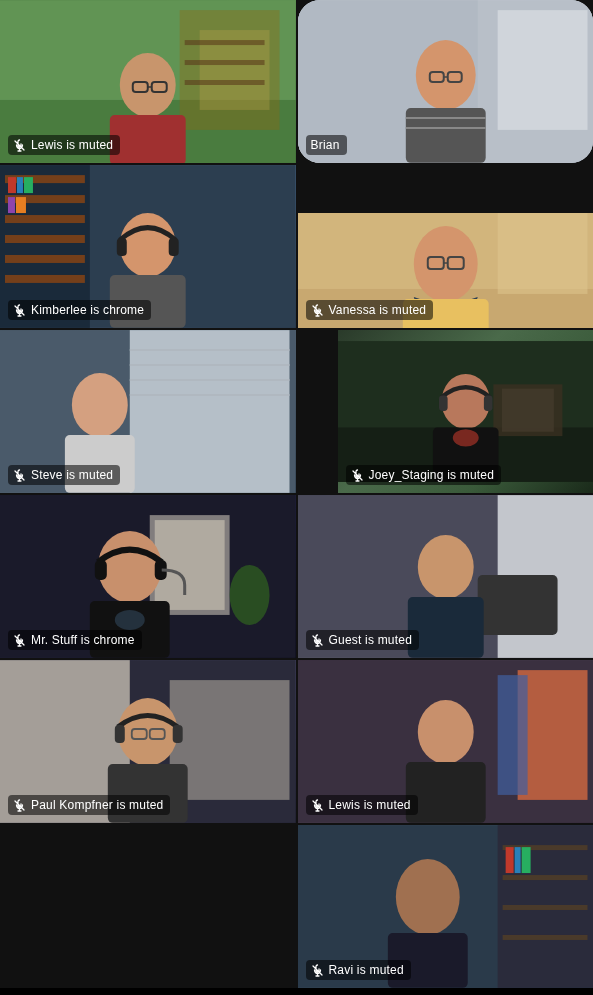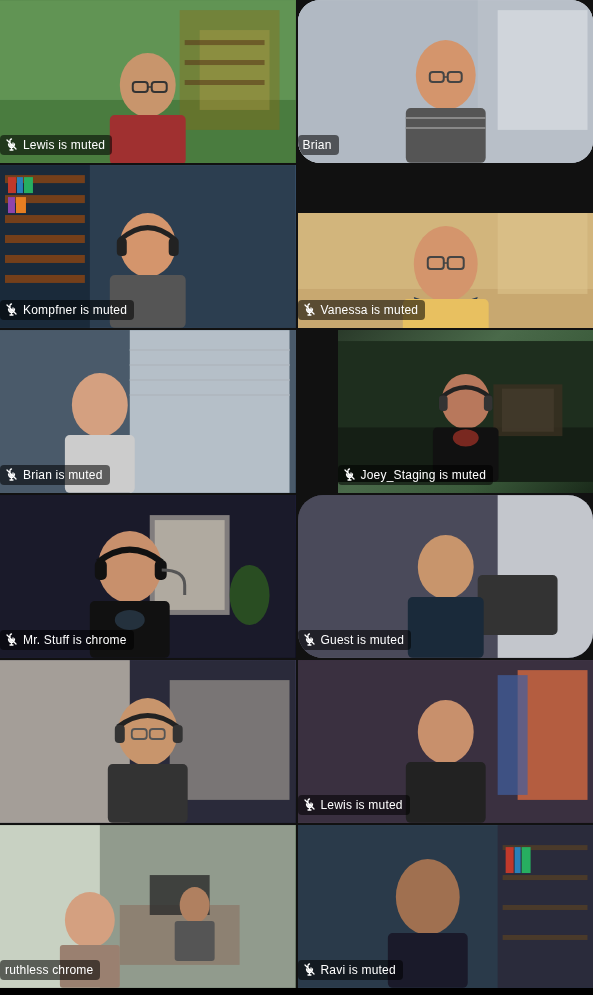--- a/index.html
+++ b/index.html
@@ -33,32 +33,32 @@
       color: #555;
     }
     
     .cell-1 { background: linear-gradient(135deg, #2d5a27 0%, #4a7c40 30%, #6b9e5e 60%, #3d6b35 100%); }
     .cell-2 { background: linear-gradient(135deg, #8b9bb4 0%, #c4cdd8 40%, #9aa8bc 70%, #7d8fa8 100%); border-radius: 22px; }
     .cell-3 { background: linear-gradient(135deg, #2c3e50 0%, #4a6080 40%, #3d5a7a 70%, #253345 100%); }
     .cell-4 { background: linear-gradient(135deg, #7a6040 0%, #c8a870 40%, #a88550 70%, #6a5030 100%); margin-top: 48px; }
     .cell-5 { background: linear-gradient(135deg, #3a4a5a 0%, #5a6a7a 40%, #4a5a6a 70%, #2a3a4a 100%); }
     .cell-6 { background: linear-gradient(135deg, #2a3a2a 0%, #4a6a4a 40%, #3a5a3a 70%, #1a2a1a 100%); margin-left: 40px; }
     .cell-7 { background: linear-gradient(135deg, #1a1a2a 0%, #2a2a4a 40%, #1a1a3a 70%, #0a0a1a 100%); }
-    .cell-8 { background: linear-gradient(135deg, #3a3a4a 0%, #6a6a7a 40%, #5a5a6a 70%, #2a2a3a 100%); border-radius: 25px; }
+    .cell-8 { background: linear-gradient(135deg, #3a3a4a 0%, #6a6a7a 40%, #5a5a6a 70%, #2a2a3a 100%); }
     .cell-9 { background: linear-gradient(135deg, #2a2a3a 0%, #4a4a6a 40%, #3a3a5a 70%, #1a1a2a 100%); }
     .cell-10 { background: linear-gradient(135deg, #3a3040 0%, #5a5060 40%, #4a4050 70%, #2a2030 100%); }
     .cell-11 { background: linear-gradient(135deg, #4a5a4a 0%, #7a8a6a 40%, #5a7a5a 70%, #3a4a3a 100%); }
     .cell-12 { background: linear-gradient(135deg, #2a3a4a 0%, #4a5a6a 40%, #3a4a5a 70%, #1a2a3a 100%); }
 
     .label {
       position: absolute;
       bottom: 8px;
-      left: 0;
+      left: 8px;
       display: flex;
-      align-items: flex-start;
+      align-items: flex-end;
       gap: 5px;
       background: rgba(0,0,0,0.55);
       border-radius: 4px;
       padding: 3px 7px 3px 5px;
       color: #fff;
       font-size: 12px;
       font-weight: 500;
       letter-spacing: 0.2px;
     }
     .mute-icon {
@@ -173,21 +173,21 @@
 
         <rect x="110" y="110" width="76" height="53" rx="5" fill="#555"></rect>
       </svg>
     </div>
     <div class="label">
       <span class="mute-icon">
         <svg viewBox="0 0 13 13" fill="none" xmlns="http://www.w3.org/2000/svg">
           <path d="M2 2L11 11M6.5 1C5.7 1 5 1.7 5 2.5V6.5C5 7.3 5.7 8 6.5 8C7.3 8 8 7.3 8 6.5V5M9.5 6C9.5 7.9 8.1 9.5 6.5 9.5C4.9 9.5 3.5 7.9 3.5 6M6.5 9.5V12M5 12H8" stroke="white" stroke-width="1.3" stroke-linecap="round"></path>
         </svg>
       </span>
-      <span>Kompfner is muted</span>
+      <span>Kimberlee is chrome</span>
     </div>
   </div>
 
   <div class="cell cell-4">
     <div class="cell-bg">
       <svg width="296" height="163" viewBox="0 0 296 163" xmlns="http://www.w3.org/2000/svg">
         <rect width="296" height="163" fill="#c8a870"></rect>
 
         <rect x="0" y="0" width="296" height="100" fill="#d4b880" opacity="0.8"></rect>
         <rect x="200" y="5" width="90" height="100" fill="#e0c890" opacity="0.5"></rect>
@@ -229,21 +229,21 @@
 
         <rect x="65" y="105" width="70" height="58" rx="5" fill="#ccc"></rect>
       </svg>
     </div>
     <div class="label">
       <span class="mute-icon">
         <svg viewBox="0 0 13 13" fill="none" xmlns="http://www.w3.org/2000/svg">
           <path d="M2 2L11 11M6.5 1C5.7 1 5 1.7 5 2.5V6.5C5 7.3 5.7 8 6.5 8C7.3 8 8 7.3 8 6.5V5M9.5 6C9.5 7.9 8.1 9.5 6.5 9.5C4.9 9.5 3.5 7.9 3.5 6M6.5 9.5V12M5 12H8" stroke="white" stroke-width="1.3" stroke-linecap="round"></path>
         </svg>
       </span>
-      <span>Brian is muted</span>
+      <span>Steve is muted</span>
     </div>
   </div>
 
   <div class="cell cell-6">
     <div class="cell-bg">
       <svg width="296" height="163" viewBox="0 0 296 163" xmlns="http://www.w3.org/2000/svg">
         <rect width="296" height="163" fill="#2a3a2a"></rect>
 
         <rect x="0" y="0" width="296" height="163" fill="#1e2e1e"></rect>
         <rect x="0" y="100" width="296" height="63" fill="#151f15"></rect>
@@ -341,20 +341,28 @@
         <path d="M118 67 Q148 44 178 67" stroke="#222" stroke-width="5" fill="none"></path>
         <rect x="115" y="65" width="10" height="18" rx="4" fill="#333"></rect>
         <rect x="173" y="65" width="10" height="18" rx="4" fill="#333"></rect>
 
         <rect x="132" y="69" width="15" height="10" rx="3" fill="none" stroke="#555" stroke-width="1.8"></rect>
         <rect x="150" y="69" width="15" height="10" rx="3" fill="none" stroke="#555" stroke-width="1.8"></rect>
 
         <rect x="108" y="104" width="80" height="59" rx="5" fill="#333"></rect>
       </svg>
     </div>
+    <div class="label">
+      <span class="mute-icon">
+        <svg viewBox="0 0 13 13" fill="none" xmlns="http://www.w3.org/2000/svg">
+          <path d="M2 2L11 11M6.5 1C5.7 1 5 1.7 5 2.5V6.5C5 7.3 5.7 8 6.5 8C7.3 8 8 7.3 8 6.5V5M9.5 6C9.5 7.9 8.1 9.5 6.5 9.5C4.9 9.5 3.5 7.9 3.5 6M6.5 9.5V12M5 12H8" stroke="white" stroke-width="1.3" stroke-linecap="round"></path>
+        </svg>
+      </span>
+      <span>Paul Kompfner is muted</span>
+    </div>
   </div>
 
   <div class="cell cell-10">
     <div class="cell-bg">
       <svg width="296" height="163" viewBox="0 0 296 163" xmlns="http://www.w3.org/2000/svg">
         <rect width="296" height="163" fill="#3a3040"></rect>
 
         <rect x="220" y="10" width="70" height="130" fill="#e87040" opacity="0.7"></rect>
         <rect x="200" y="15" width="30" height="120" fill="#4060a0" opacity="0.7"></rect>
 
@@ -366,42 +374,20 @@
     <div class="label">
       <span class="mute-icon">
         <svg viewBox="0 0 13 13" fill="none" xmlns="http://www.w3.org/2000/svg">
           <path d="M2 2L11 11M6.5 1C5.7 1 5 1.7 5 2.5V6.5C5 7.3 5.7 8 6.5 8C7.3 8 8 7.3 8 6.5V5M9.5 6C9.5 7.9 8.1 9.5 6.5 9.5C4.9 9.5 3.5 7.9 3.5 6M6.5 9.5V12M5 12H8" stroke="white" stroke-width="1.3" stroke-linecap="round"></path>
         </svg>
       </span>
       <span>Lewis is muted</span>
     </div>
   </div>
 
-  <div class="cell cell-11 row6 last-row-1">
-    <div class="cell-bg">
-      <svg width="296" height="163" viewBox="0 0 296 163" xmlns="http://www.w3.org/2000/svg">
-        <rect width="296" height="163" fill="#4a5a4a"></rect>
-
-        <rect x="0" y="0" width="296" height="163" fill="#d8dcd0" opacity="0.5"></rect>
-        <rect x="0" y="0" width="100" height="163" fill="#e0e8d8" opacity="0.7"></rect>
-
-        <rect x="120" y="80" width="120" height="60" fill="#8a7060" opacity="0.6"></rect>
-        <rect x="150" y="50" width="60" height="40" fill="#2a2a2a" opacity="0.8"></rect>
-
-        <ellipse cx="90" cy="95" rx="25" ry="28" fill="#d4a080"></ellipse>
-        <rect x="60" y="120" width="60" height="43" rx="3" fill="#9a8070"></rect>
-
-        <ellipse cx="195" cy="80" rx="15" ry="18" fill="#b08060"></ellipse>
-        <rect x="175" y="96" width="40" height="40" rx="3" fill="#555"></rect>
-      </svg>
-    </div>
-    <div class="label">
-      <span>ruthless chrome</span>
-    </div>
-  </div>
 
   <div class="cell cell-12 row6 last-row-2">
     <div class="cell-bg">
       <svg width="296" height="163" viewBox="0 0 296 163" xmlns="http://www.w3.org/2000/svg">
         <rect width="296" height="163" fill="#2a3a4a"></rect>
 
         <rect x="200" y="0" width="96" height="163" fill="#2a2a3a" opacity="0.9"></rect>
 
         <rect x="205" y="20" width="85" height="5" fill="#4a3a2a"></rect>
         <rect x="205" y="50" width="85" height="5" fill="#4a3a2a"></rect>

